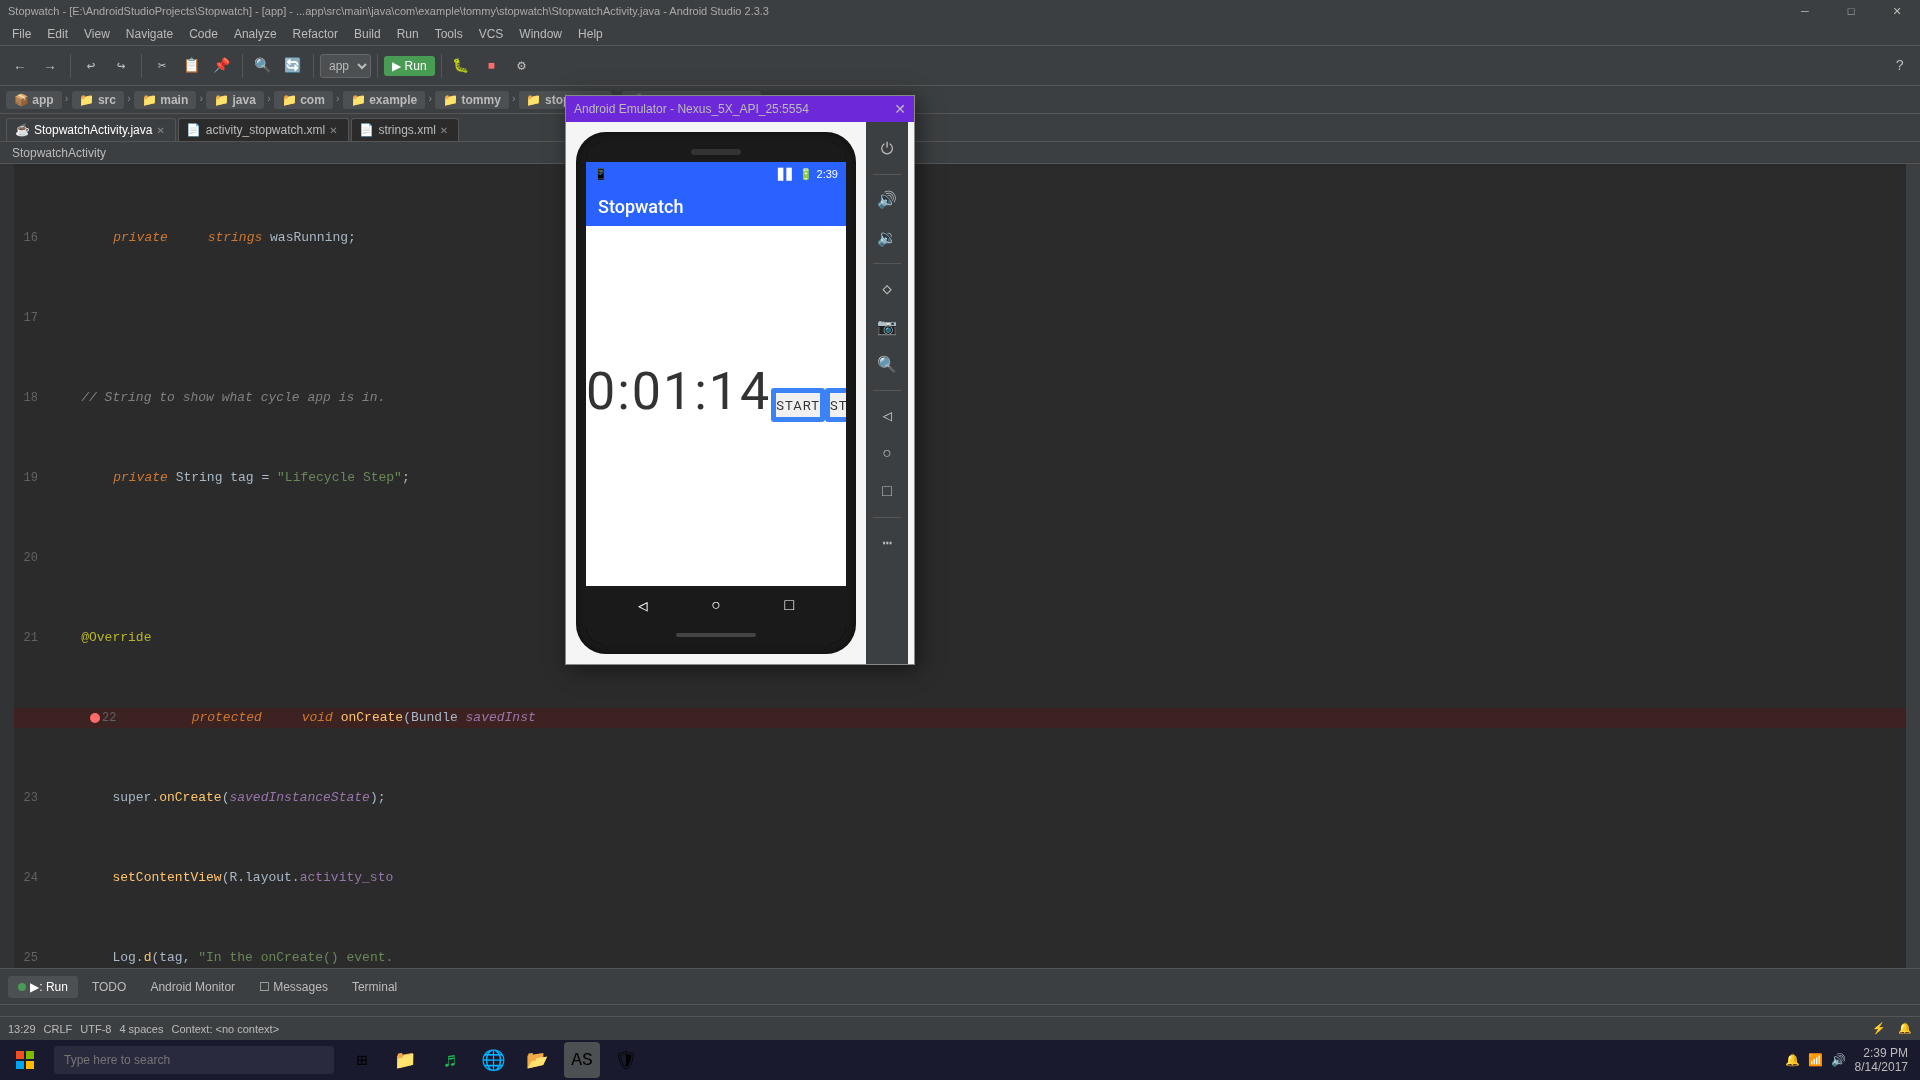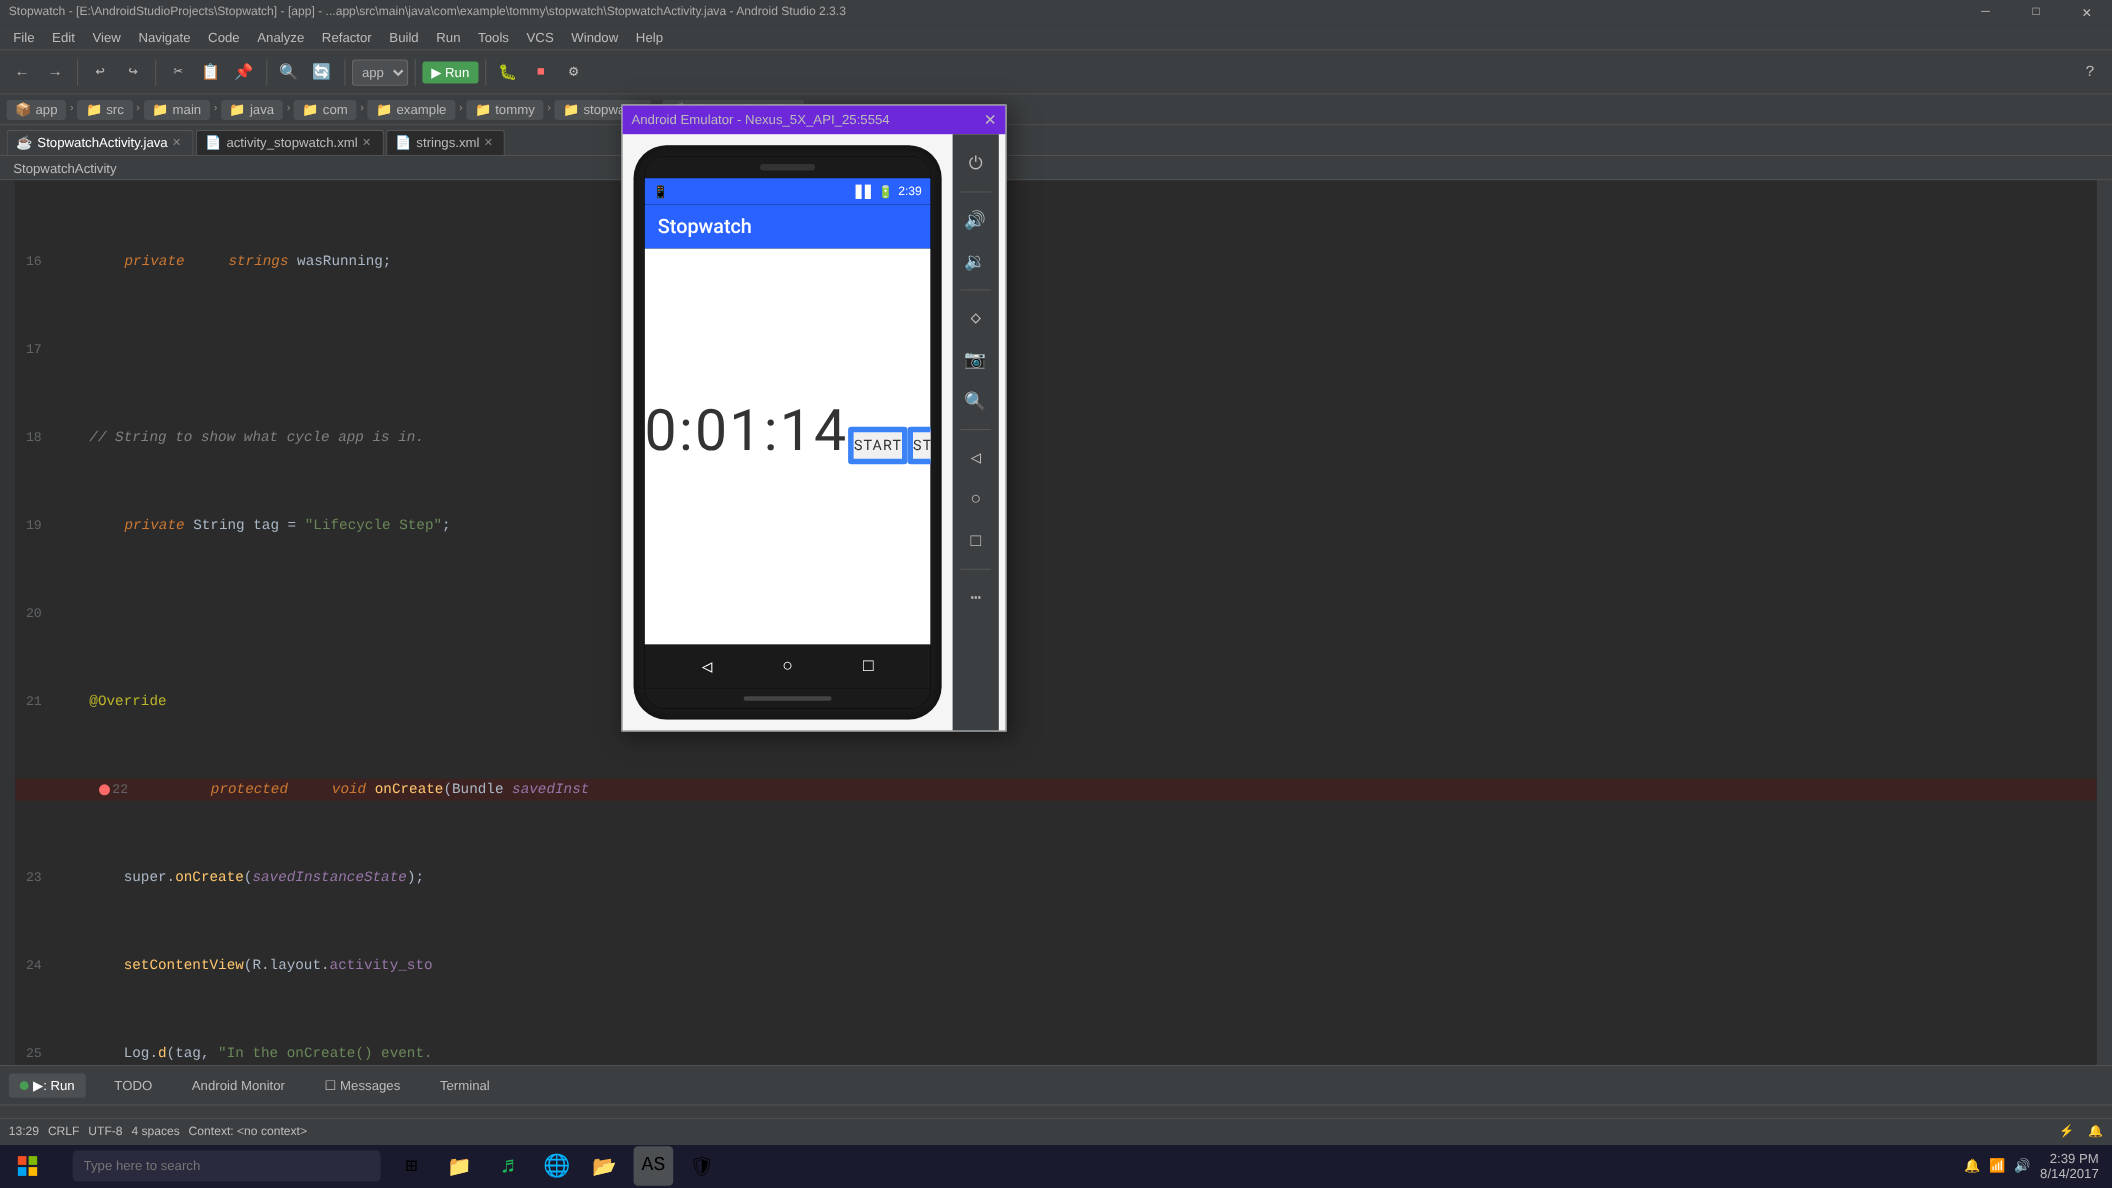--- a/index.html
+++ b/index.html
@@ -113,20 +113,21 @@
       display: flex;
       align-items: center;
       gap: 3px;
       padding: 2px 8px;
       background: #4c5052;
       border-radius: 3px;
       font-family: Arial, sans-serif;
       font-size: 12px;
       color: #bbbbbb;
       cursor: pointer;
+      font-weight: bold;
     }
     .nav-tab-arrow {
       color: #888;
       font-size: 10px;
     }
 
     
     #file-tabs {
       background: #3c3f41;
       height: 28px;
@@ -326,21 +327,21 @@
     #taskbar-search {
       flex: 1;
       max-width: 280px;
       height: 28px;
       background: #2a2a3e;
       border: none;
       border-radius: 4px;
       color: #aaa;
       font-size: 12px;
       padding: 0 10px;
-      margin-left: 16px;
+      margin-left: 4px;
     }
     .taskbar-icon {
       width: 36px;
       height: 36px;
       display: flex;
       align-items: center;
       justify-content: center;
       cursor: pointer;
       border-radius: 4px;
       margin: 0 2px;
@@ -734,21 +735,21 @@
       
       
       
       
     </div>
   </div>
 
   <div id="right-bar" style="width:14px; background:#3c3f41;"></div>
 </div>
 
-<div id="bottom-tabs" style="background:#3c3f41; height:36px; display:flex; align-items:center; padding:0 8px; gap:16px; border-top:1px solid #555;">
+<div id="bottom-tabs" style="background:#3c3f41; height:36px; display:flex; align-items:center; padding:0 8px; gap:4px; border-top:1px solid #555;">
   <div class="bottom-tab active">
     <span class="run-indicator"></span>
     <span>▶: Run</span>
   </div>
   <div class="bottom-tab">
     <span>TODO</span>
   </div>
   <div class="bottom-tab">
     <span>Android Monitor</span>
   </div>

